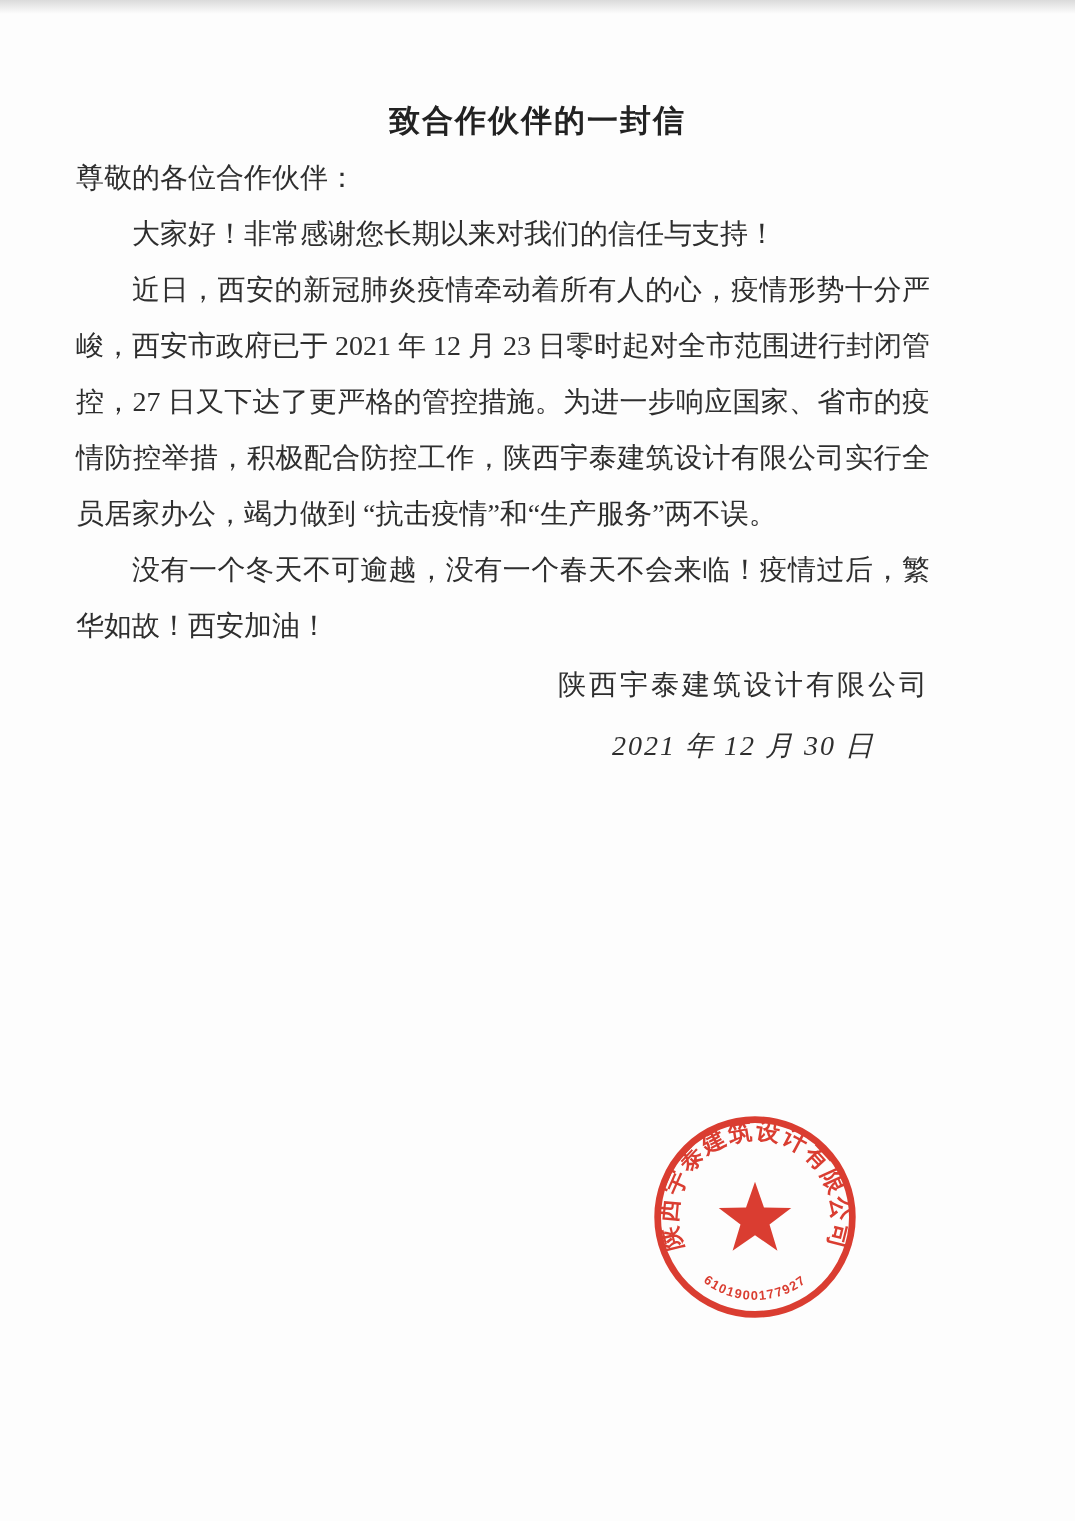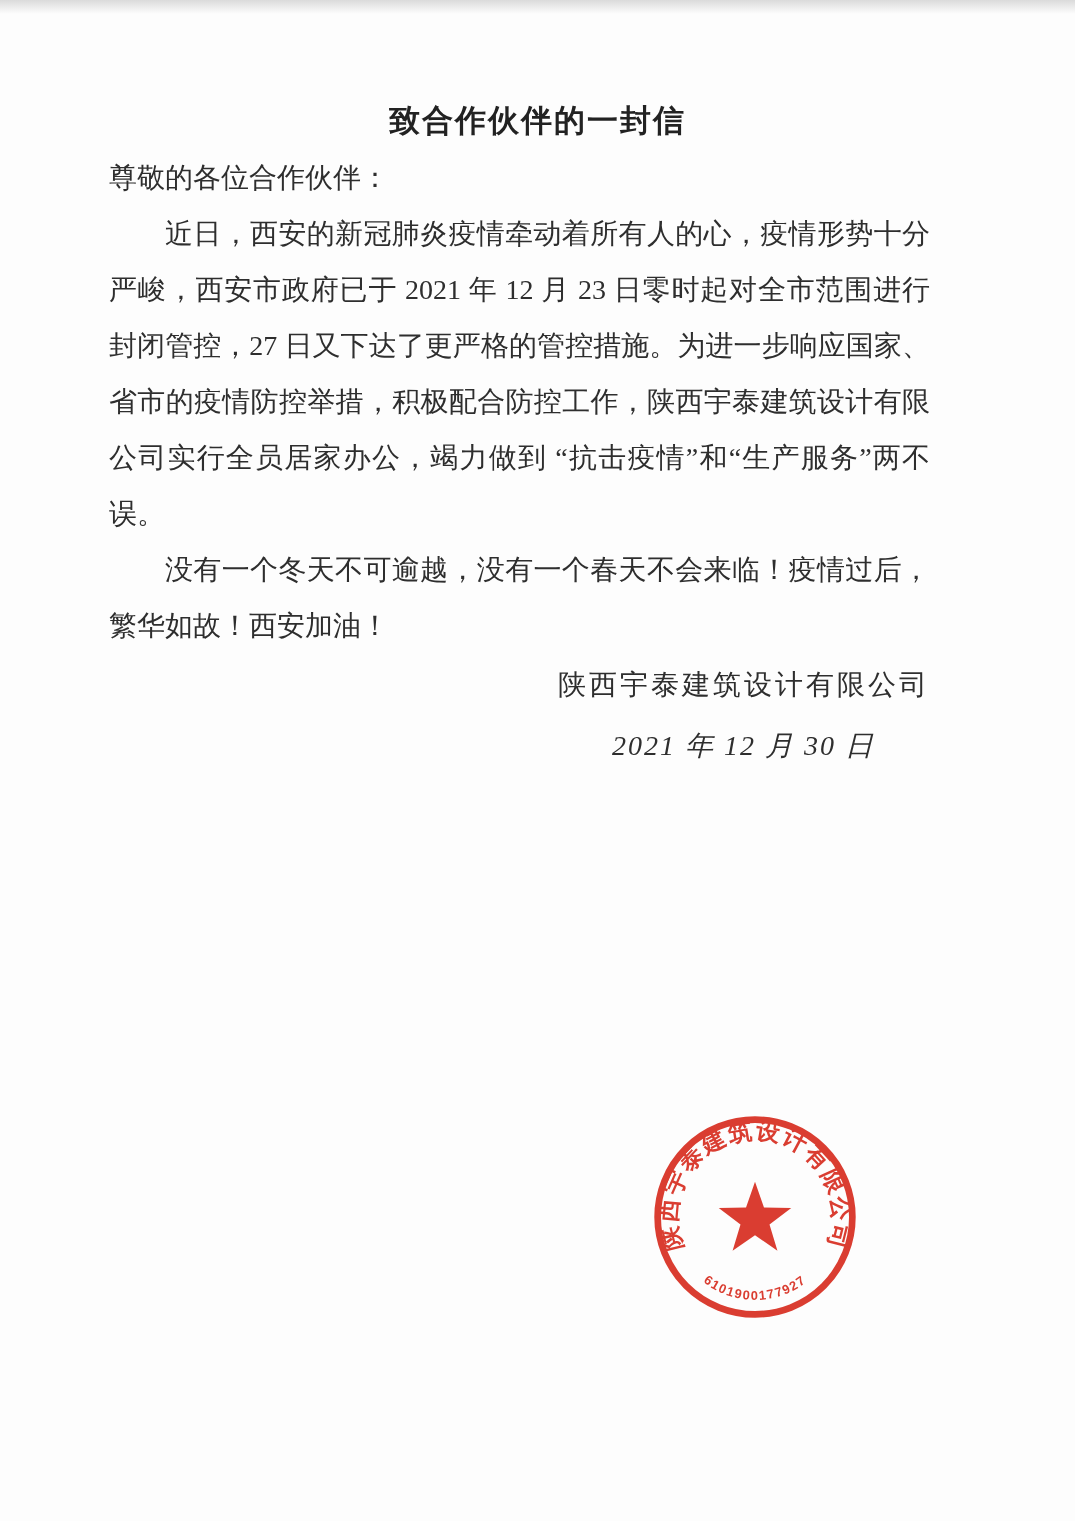--- a/index.html
+++ b/index.html
@@ -21,21 +21,21 @@
     text-align:center;
     font-family:"Liberation Sans","DejaVu Sans",sans-serif;
     font-weight:bold;
     font-size:31px;
     line-height:46px;
     letter-spacing:2px;
     color:#222;
   }
   .letter {
     margin-top:6px;
-    padding:0 145px 0 109px;
+    padding:0 145px 0 76px;
     font-size:28px;
     line-height:56px;
     text-align:justify;
   }
   .letter p { margin:0; text-indent:2em; }
   .letter p.salutation { text-indent:0; }
   .signature-block {
     padding:0 145px 0 143px;
     font-size:28px;
     color:#2e2e2e;
@@ -64,20 +64,21 @@
 </head>
 <body>
 
 <div class="page">
   <div class="scan-edge-top"></div>
 
   <h1 class="doc-title">致合作伙伴的一封信</h1>
 
   <div class="letter">
     <p class="salutation">尊敬的各位合作伙伴：</p>
+    <p>大家好！非常感谢您长期以来对我们的信任与支持！</p>
     <p>近日，西安的新冠肺炎疫情牵动着所有人的心，疫情形势十分严峻，西安市政府已于 2021 年 12 月 23 日零时起对全市范围进行封闭管控，27 日又下达了更严格的管控措施。为进一步响应国家、省市的疫情防控举措，积极配合防控工作，陕西宇泰建筑设计有限公司实行全员居家办公，竭力做到 “抗击疫情”和“生产服务”两不误。</p>
     <p>没有一个冬天不可逾越，没有一个春天不会来临！疫情过后，繁华如故！西安加油！</p>
   </div>
 
   <div class="signature-block">
     <div class="sig-company">陕西宇泰建筑设计有限公司</div>
     <div class="sig-date">2021 年 12 月 30 日</div>
   </div>
 
   <svg class="seal" viewBox="0 0 220 220" aria-hidden="true">

